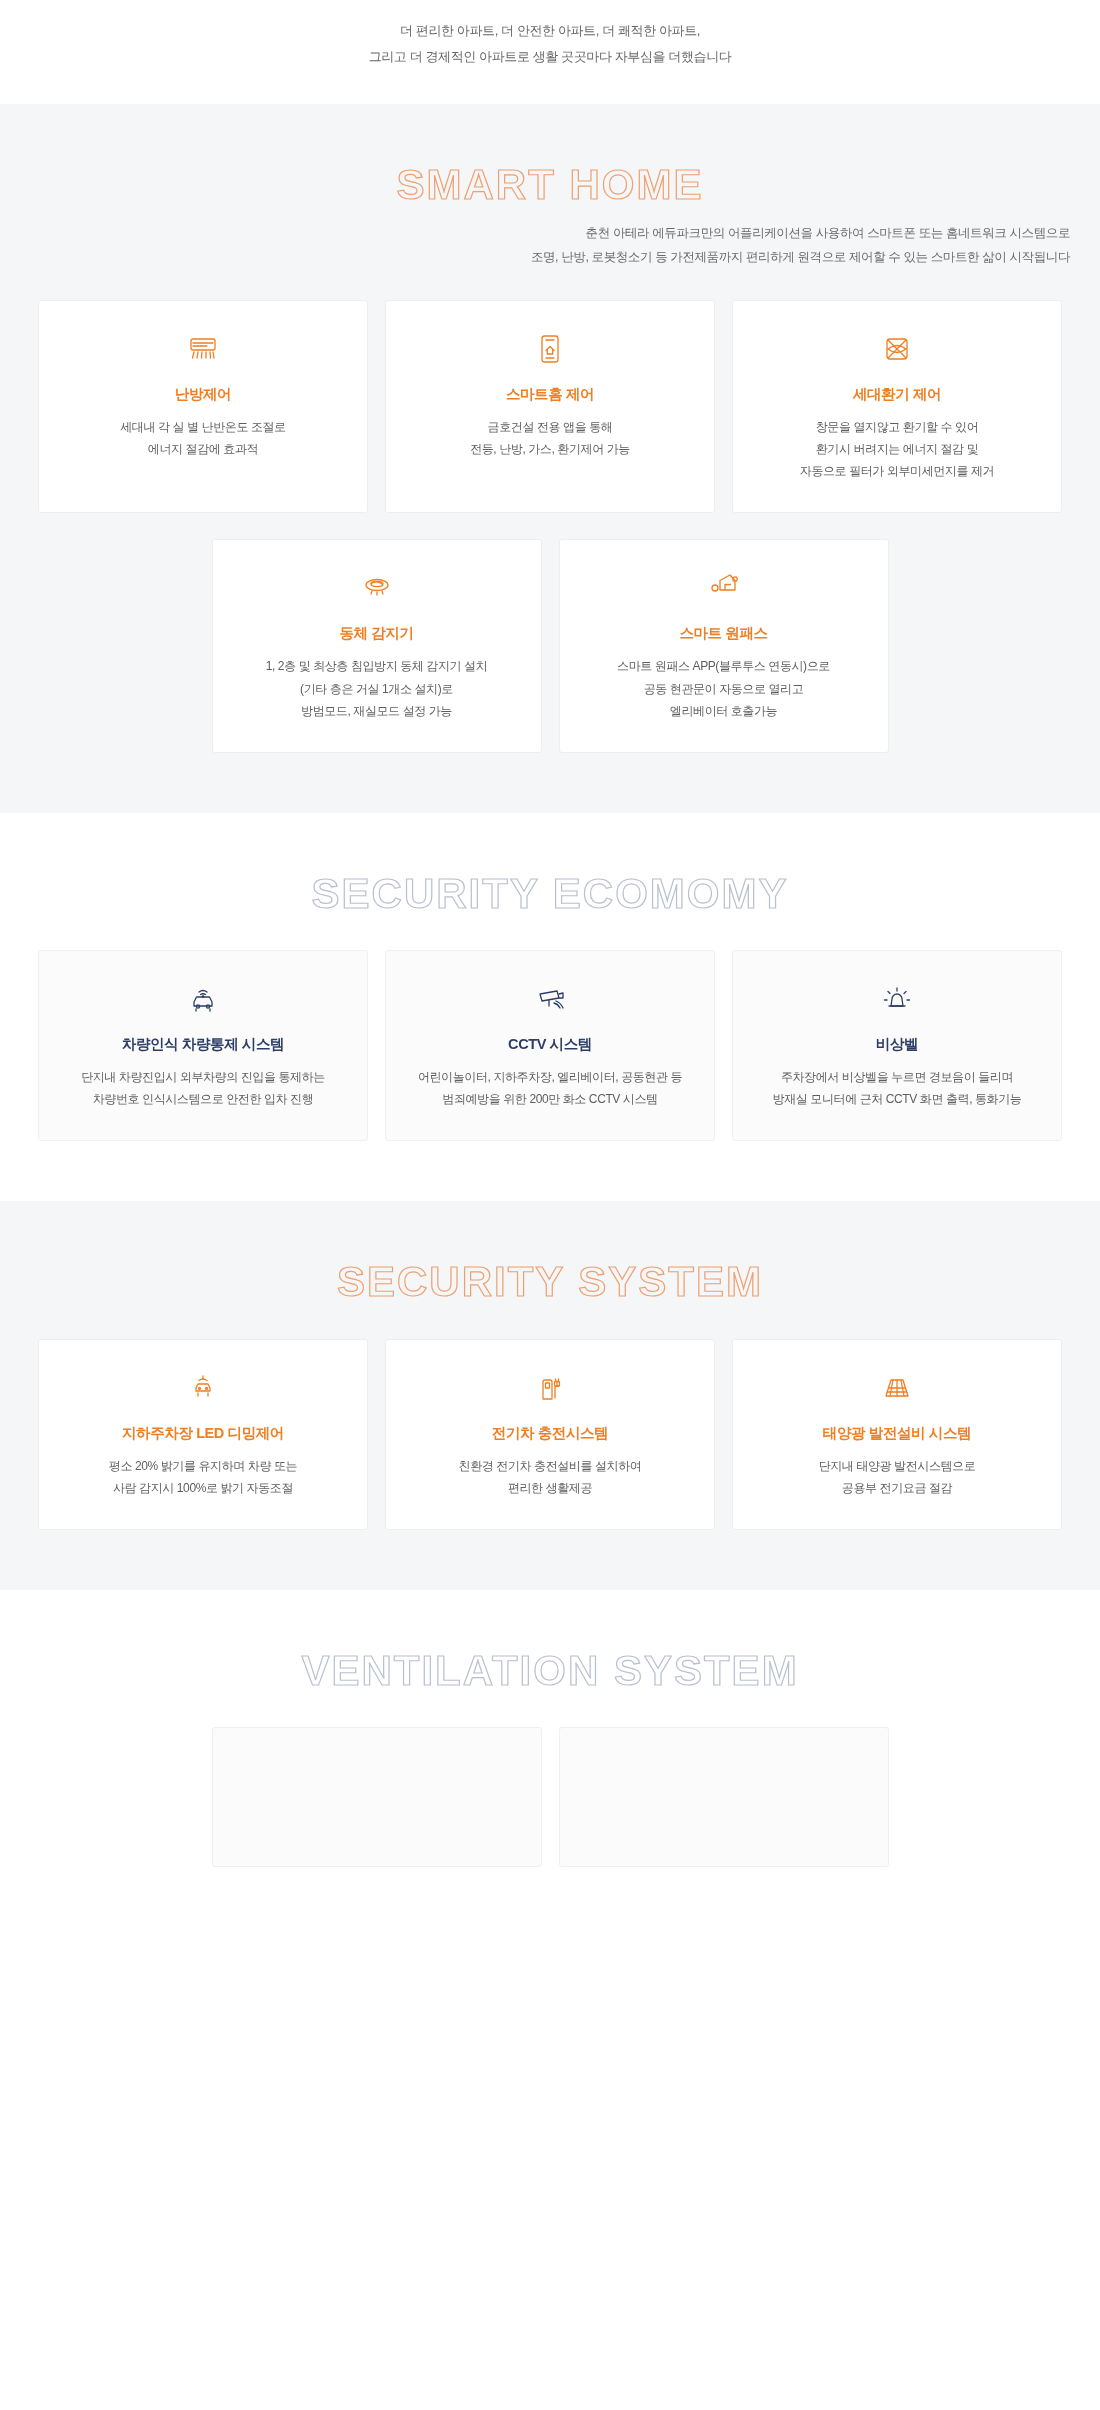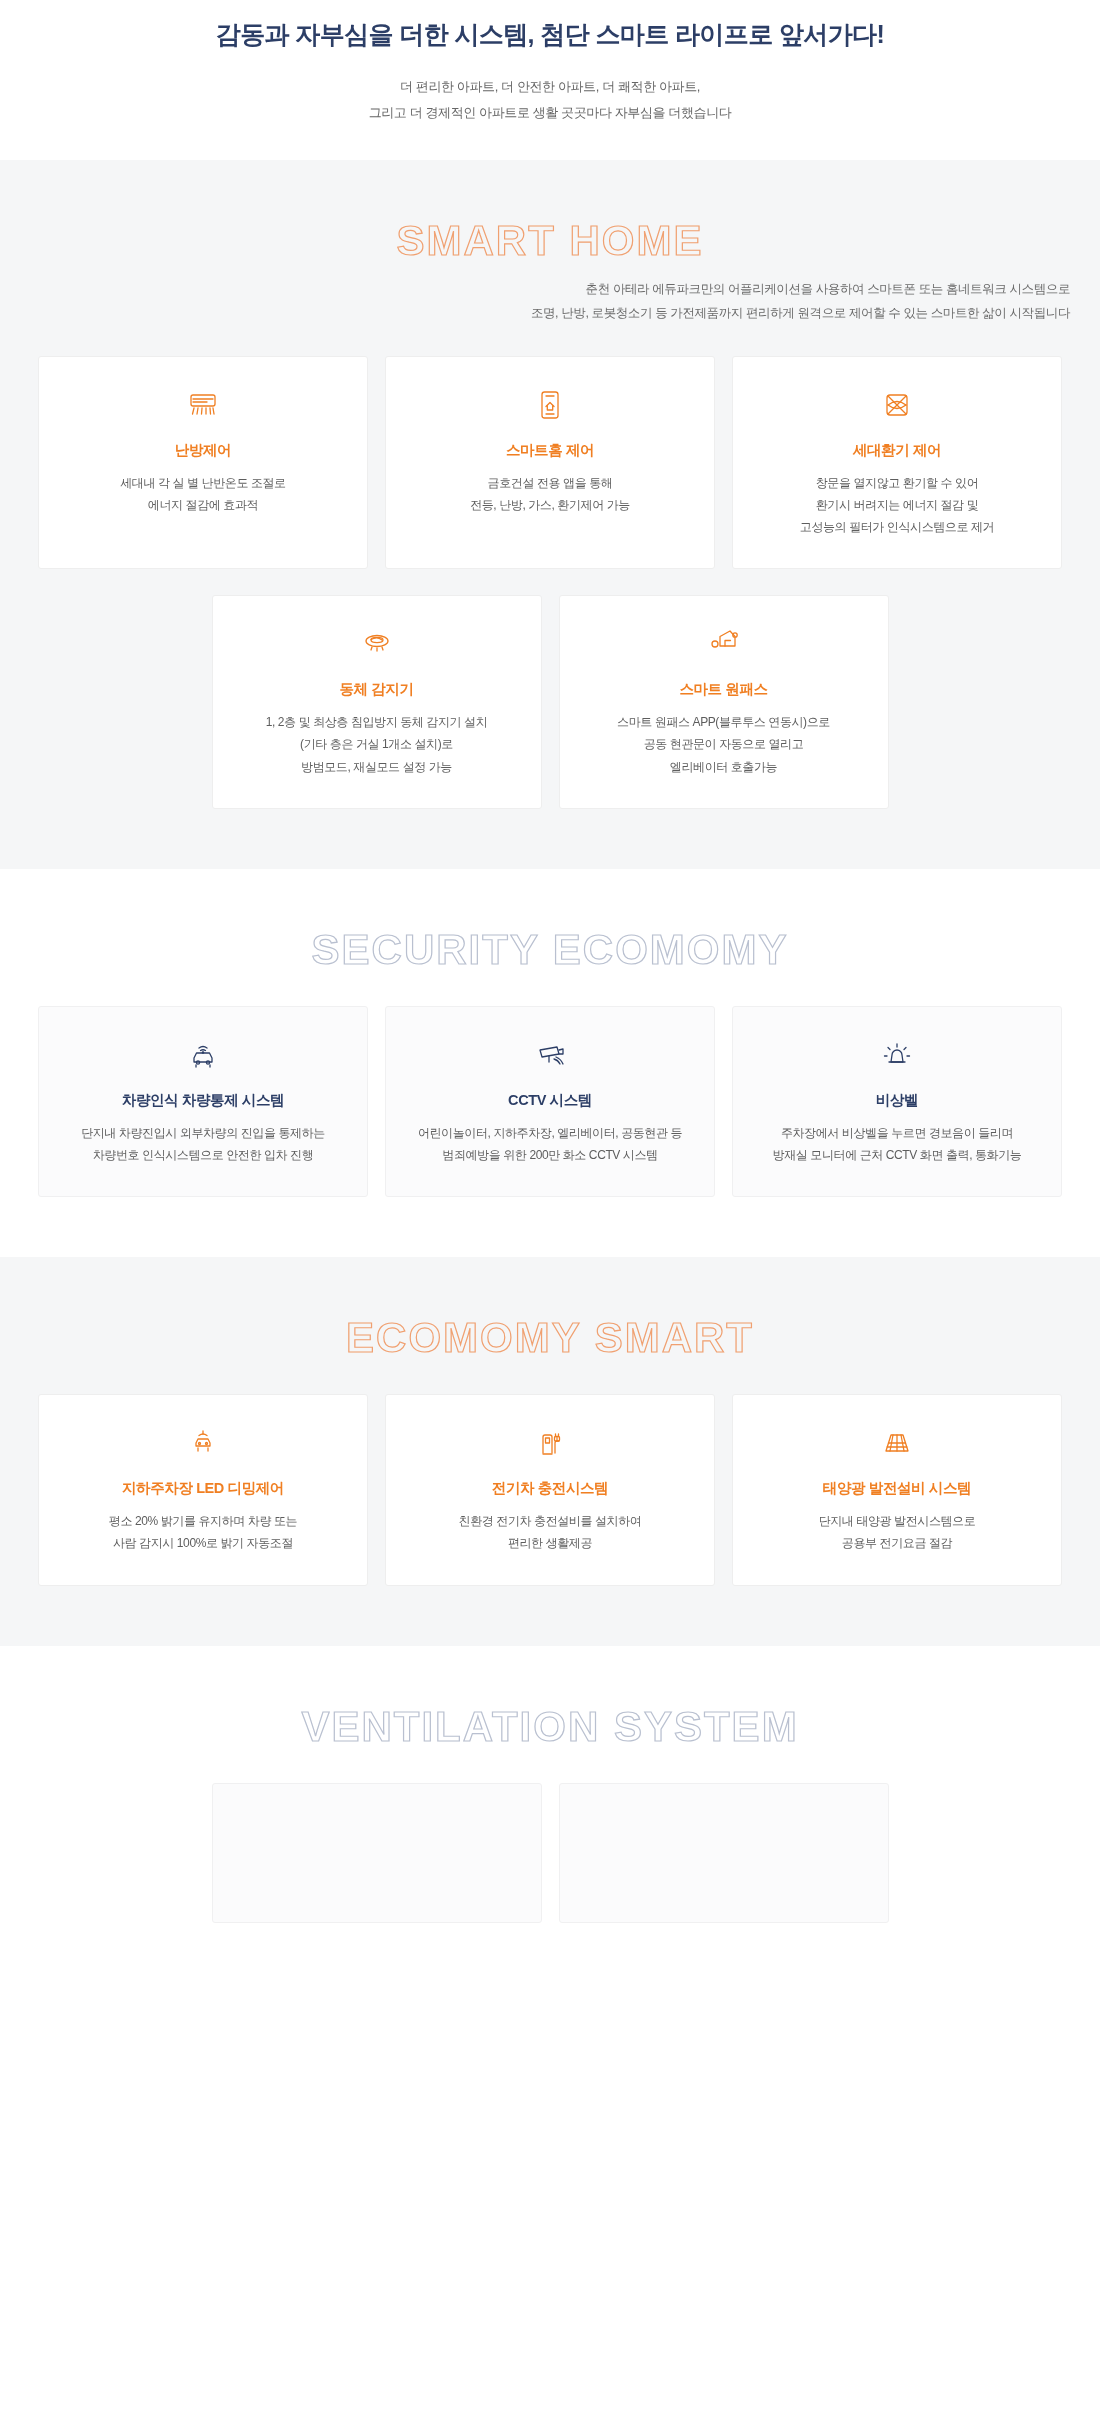--- a/index.html
+++ b/index.html
@@ -75,21 +75,20 @@
 
   .theme-orange h3{color:#f07f22;}
   .theme-navy  h3{color:#2c3e66;}
 </style>
 </head>
 <body>
 
 <div class="page">
 
   <div class="hero">
-    <h1 class="hero-title">감동과 자부심을 더한 시스템, 첨단 스마트 라이프로 앞서가다!</h1>
     <div class="hero-sub">
       <div>더 편리한 아파트, 더 안전한 아파트, 더 쾌적한 아파트,</div>
       <div>그리고 더 경제적인 아파트로 생활 곳곳마다 자부심을 더했습니다</div>
     </div>
   </div>
 
   <div id="sections-root">
       <div class="section grey">
         <div class="wrap">
           <h2 class="sec-title orange">SMART HOME</h2>
@@ -141,21 +140,21 @@
                   <path d="M11 11 L29 29"></path>
                   <path d="M29 11 L11 29"></path>
                   <path d="M11 20 Q20 13 29 20"></path>
                   <path d="M11 20 Q20 27 29 20"></path>
                 </svg>
               </div>
               <h3>세대환기 제어</h3>
               <div class="body">
                 <div>창문을 열지않고 환기할 수 있어</div>
                 <div>환기시 버려지는 에너지 절감 및</div>
-                <div>고성능의 필터가 인식시스템으로 제거</div>
+                <div>자동으로 필터가 외부미세먼지를 제거</div>
               </div>
             </div>
           </div>
           <div class="grid row2">
             <div class="card theme-orange">
               <div class="icon">
                 <svg width="40" height="40" viewBox="0 0 40 40" fill="none" stroke="#f07f22" stroke-width="1.3" stroke-linecap="round" stroke-linejoin="round">
                   <ellipse cx="20" cy="17" rx="11" ry="5.5"></ellipse>
                   <ellipse cx="20" cy="16" rx="6" ry="2.6"></ellipse>
                   <path d="M14 15.5 Q20 12 25 16"></path>
@@ -245,21 +244,21 @@
               <div class="body">
                 <div>주차장에서 비상벨을 누르면 경보음이 들리며</div>
                 <div>방재실 모니터에 근처 CCTV 화면 출력, 통화기능</div>
               </div>
             </div>
           </div>
         </div>
       </div>
       <div class="section grey">
         <div class="wrap">
-          <h2 class="sec-title orange tight">ECOMOMY SMART</h2>
+          <h2 class="sec-title orange tight">SECURITY SYSTEM</h2>
           <div class="grid">
             <div class="card theme-orange">
               <div class="icon">
                 <svg width="40" height="40" viewBox="0 0 40 40" fill="none" stroke="#f07f22" stroke-width="1.3" stroke-linecap="round" stroke-linejoin="round">
                   <path d="M13 23 L13 20 L15 16 H25 L27 20 V23 Z"></path>
                   <circle cx="16.5" cy="20.5" r="1"></circle>
                   <circle cx="23.5" cy="20.5" r="1"></circle>
                   <line x1="15" y1="25" x2="15" y2="28"></line>
                   <line x1="25" y1="25" x2="25" y2="28"></line>
                   <path d="M16 12.5 Q20 9.5 24 12.5"></path>

